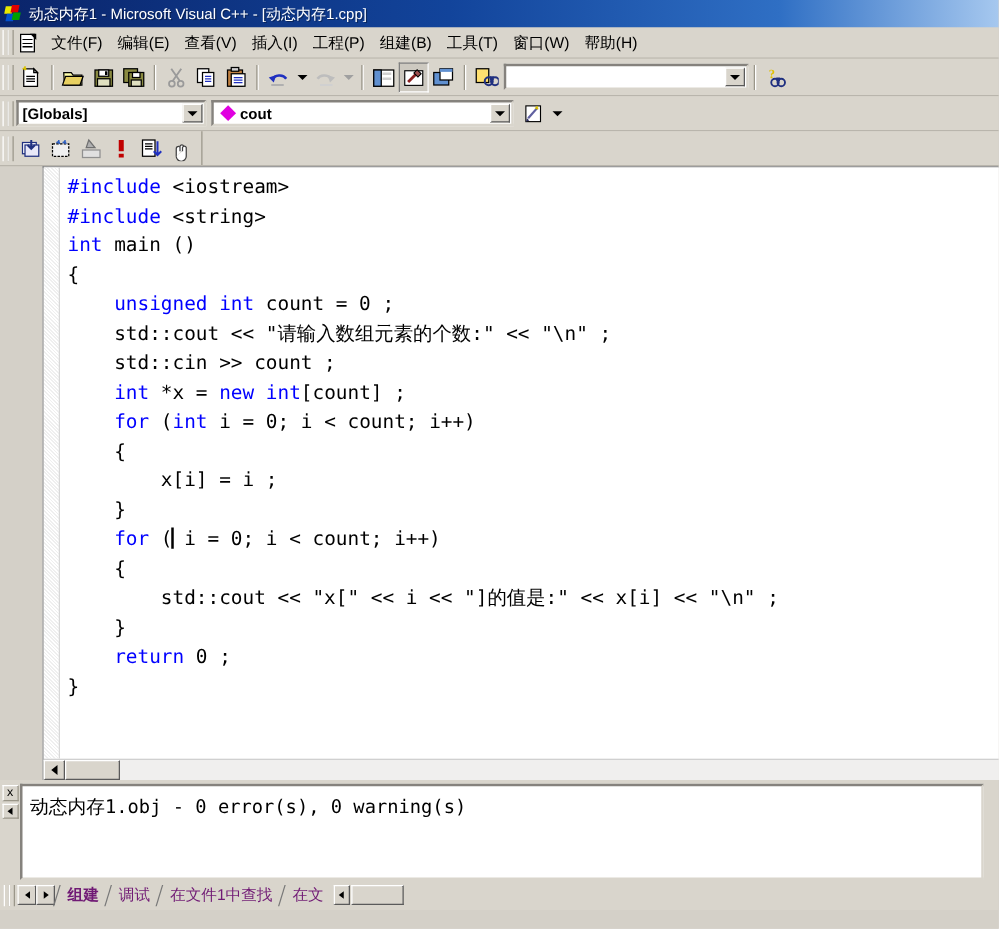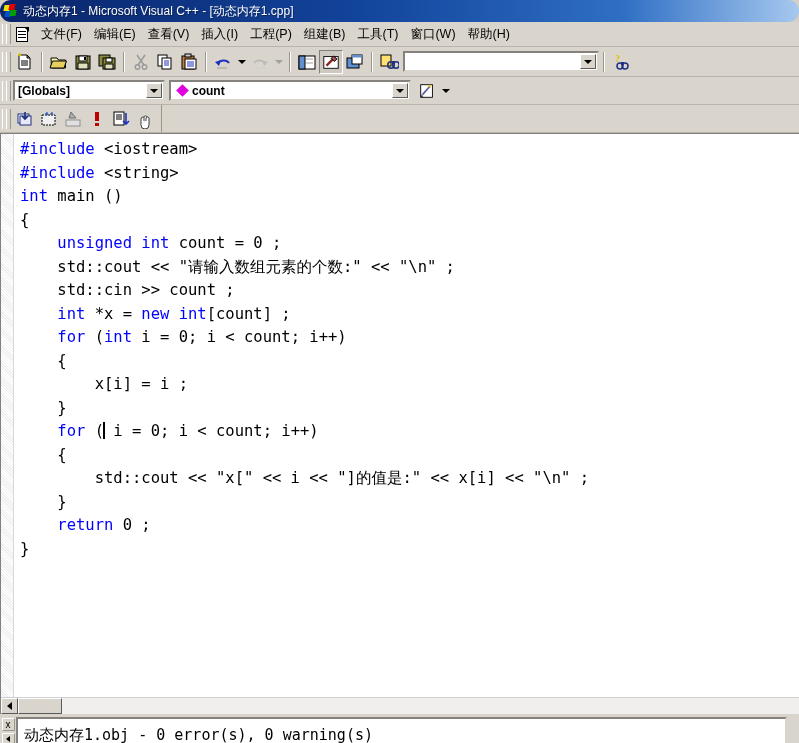--- a/index.html
+++ b/index.html
@@ -11,21 +11,20 @@
   }
   * { box-sizing: border-box; }
 
   
   .titlebar {
     height: 22px;
     background: linear-gradient(to right, #0a246a 0%, #12449b 45%, #2f6fc4 78%, #a6c8ef 100%);
     display: flex; align-items: center;
     padding-left: 3px;
     color: #ffffff;
-    border-radius: 11px;
   }
   .titlebar-icon {
     width: 16px; height: 16px;
     position: relative;
     margin-right: 4px;
     flex: 0 0 auto;
   }
   .titlebar-icon .q {
     position: absolute; width: 6px; height: 6px;
   }
@@ -175,26 +174,27 @@
   .bb-end {
     flex: 1 1 auto;
     height: 100%;
     border-left: 1px solid #9a9689;
     margin-left: 4px;
   }
 
   
   .editor-wrap {
     position: relative;
-    height: 581px;
+    height: 491px;
     background: #ffffff;
     border-top: 1px solid #808080;
     border-left: 1px solid #808080;
     display: flex;
     flex-direction: column;
+    margin-left: 34px;
   }
   .editor-body {
     flex: 1 1 auto;
     display: flex;
     overflow: hidden;
     background: #ffffff;
   }
   .gutter {
     width: 13px;
     flex: 0 0 auto;
@@ -325,26 +325,25 @@
     border-top: 3px solid transparent;
     border-bottom: 3px solid transparent;
     border-left: 4px solid #000000;
   }
   .tabs {
     display: flex; align-items: flex-end; flex: 0 0 auto;
     height: 20px;
   }
   .tab {
     font-size: 12.5px;
-    color: #c2410c;
+    color: #701a75;
     padding: 1px 7px 1px 9px;
     white-space: nowrap;
     position: relative;
     line-height: 17px;
-    text-decoration: underline;
   }
   .tab.active { font-weight: bold; }
   .tab::before {
     content: "";
     position: absolute; left: 0; top: 1px;
     width: 8px; height: 17px;
     border-left: 1px solid #787878;
     transform: skewX(-17deg);
   }
   .tabs-right {
@@ -549,21 +548,21 @@
   <div class="tb-combo" style="width:152px">
     <span class="combo-text">[Globals]</span>
     <span class="arrowbtn">
         <span class="tri-down"></span>
       </span>
   </div>
 
 
   <div class="tb-combo" style="width:242px; margin-left:4px">
     <span class="diamond"></span>
-    <span class="combo-text">count</span>
+    <span class="combo-text">cout</span>
     <span class="arrowbtn">
         <span class="tri-down"></span>
       </span>
   </div>
 
   <div class="tb-btn" style="margin-left:4px">
     <svg width="18" height="18" viewBox="0 0 20 20">
       <rect x="3" y="3" width="13" height="14" fill="#ffffff" stroke="#000"></rect>
       <path d="M5 14 L13 5" stroke="#6060a0" stroke-width="2"></path>
       <polygon points="3,17 6,16 4,14" fill="#303060"></polygon>

